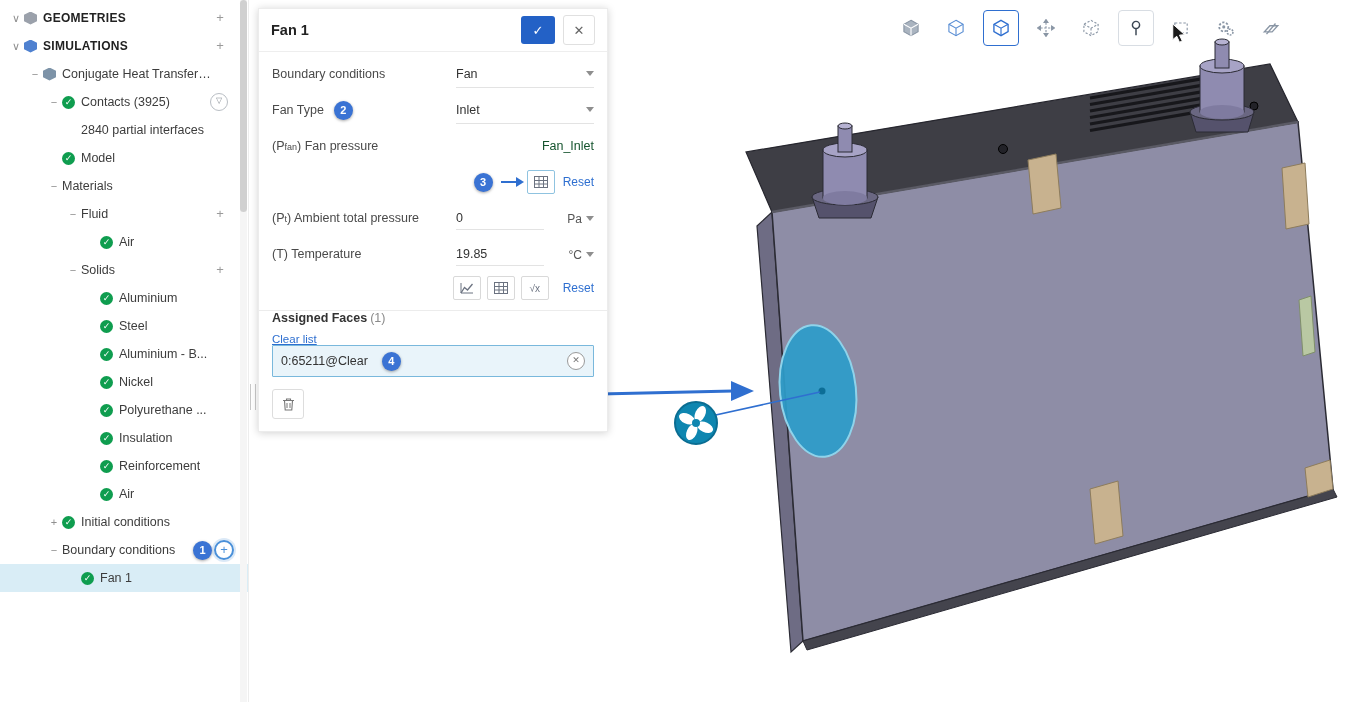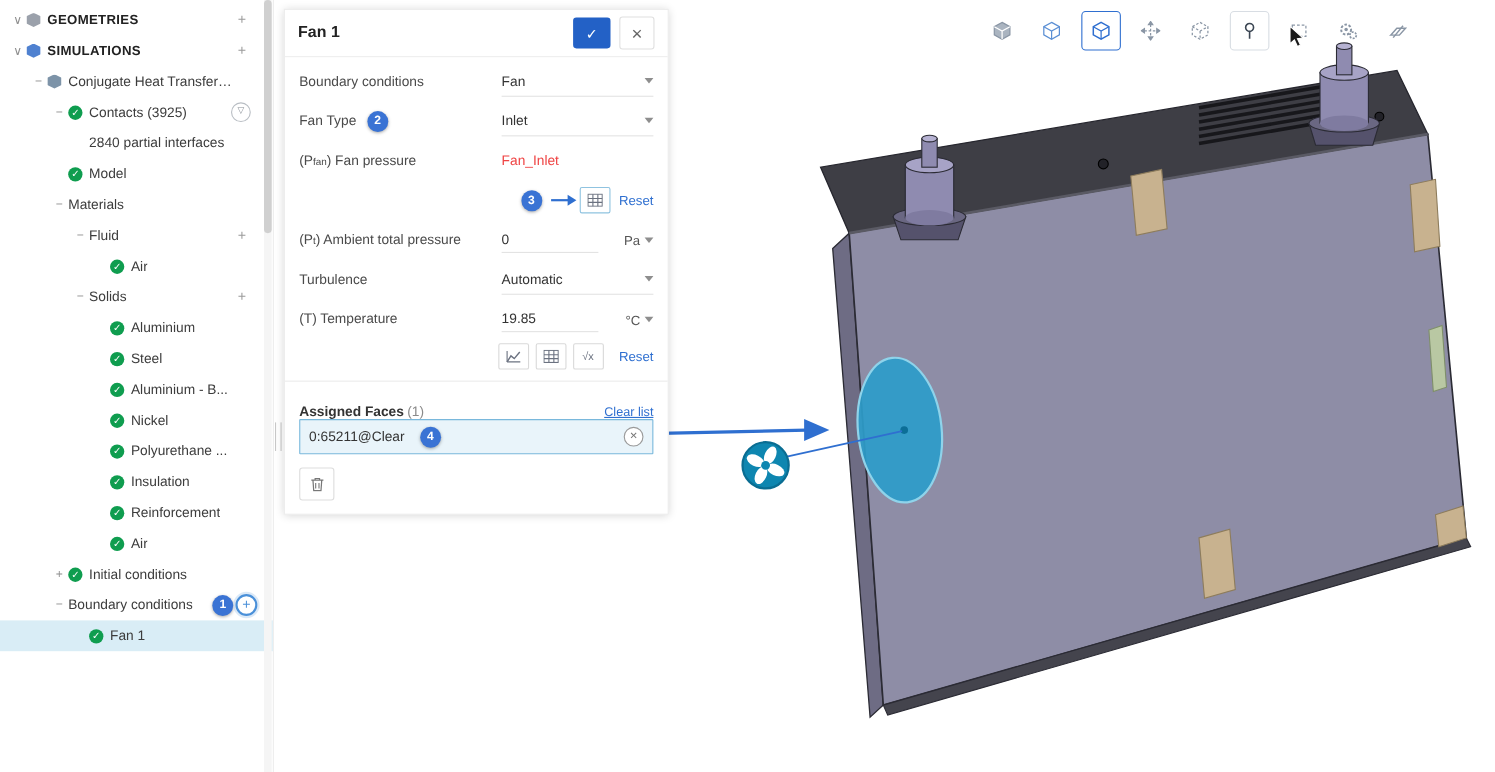--- a/index.html
+++ b/index.html
@@ -38,34 +38,34 @@
   .panel-header{height:42px;display:flex;align-items:center;padding:0 12px;border-bottom:1px solid #eee;}
   .panel-title{font-size:14.5px;font-weight:bold;color:#222;flex:1;}
   .apply-btn{width:34px;height:28px;background:#2361c6;border-radius:3px;color:#fff;font-size:13px;display:flex;align-items:center;justify-content:center;cursor:pointer;}
   .close-btn{width:30px;height:28px;border:1px solid #e0e0e0;border-radius:3px;color:#666;font-size:13px;display:flex;align-items:center;justify-content:center;margin-left:8px;cursor:pointer;}
   .panel-body{padding:4px 13px 12px 13px;}
   .frow{display:flex;align-items:center;justify-content:space-between;min-height:36px;}
   .flabel{font-size:12.5px;color:#4a4a4a;display:flex;align-items:baseline;}
   .flabel sub{font-size:9px;}
   .sel{width:138px;display:flex;justify-content:space-between;align-items:center;border-bottom:1px solid #e3e3e3;height:26px;font-size:12.5px;color:#333;cursor:pointer;}
   .chev{width:0;height:0;border-left:4px solid transparent;border-right:4px solid transparent;border-top:5px solid #8e8e8e;margin-left:4px;}
-  .fvalue{width:138px;font-size:12.5px;color:#ef4444;}
+  .fvalue{width:138px;text-align:right;font-size:12.5px;color:#14532d;}
   .fctrl{width:138px;display:flex;align-items:flex-end;justify-content:space-between;}
   .inp{width:88px;border:none;border-bottom:1px solid #e3e3e3;font-size:12.5px;color:#333;height:22px;padding:0;background:transparent;outline:none;font-family:"Liberation Sans",sans-serif;}
   .unit{display:flex;align-items:center;font-size:12px;color:#555;height:22px;cursor:pointer;}
   .rightset{display:flex;align-items:center;justify-content:flex-end;gap:8px;width:100%;}
   .mini-arrow{width:16px;height:2.5px;background:#2f6fd0;position:relative;margin-right:2px;}
   .mini-arrow::after{content:"";position:absolute;right:-7px;top:-4px;border-left:8px solid #2f6fd0;border-top:5px solid transparent;border-bottom:5px solid transparent;}
   .icon-btn{width:26px;height:22px;border:1px solid #d9d9d9;border-radius:2px;display:flex;align-items:center;justify-content:center;background:#fff;cursor:pointer;color:#6b7280;}
   .icon-btn.blue{border-color:#8fc3e0;}
   .icon-btn .sqrt{font-size:10px;color:#6b7280;}
   .link{color:#2e6fd0;font-size:12px;cursor:pointer;text-decoration:none;}
   .link.u{text-decoration:underline;font-size:11.5px;}
   .divider{border-top:1px solid #ececec;margin:6px -13px 0 -13px;}
-  .af-head{display:flex;align-items:flex-end;justify-content:space-between;height:34px;}
+  .af-head{display:flex;align-items:flex-start;justify-content:space-between;height:34px;flex-direction:column;}
   .af-title{font-size:12.5px;font-weight:bold;color:#333;}
   .af-count{color:#8a8a8a;font-weight:normal;margin-left:3px;}
   .af-box{height:30px;border:1px solid #79b8dc;background:#e9f4fa;display:flex;align-items:center;padding:0 8px;border-radius:1px;}
   .af-value{font-size:12.5px;color:#333;}
   .af-badge{margin-left:14px;}
   .af-remove{margin-left:auto;width:16px;height:16px;border:1px solid #9a9a9a;border-radius:50%;color:#777;font-size:9px;line-height:14px;text-align:center;cursor:pointer;background:#fff;}
   .trash-row{margin-top:12px;}
   .trash-btn{width:30px;height:28px;border:1px solid #ddd;border-radius:3px;display:flex;align-items:center;justify-content:center;background:#fff;cursor:pointer;}
 
   
@@ -396,27 +396,20 @@
         </span>
         <span class="fctrl">
           <input class="inp" value="0" style="">
           <span class="unit">
             <span>Pa</span>
             <span class="chev"></span>
           </span>
         </span>
       </div>
 
-      <div class="frow">
-        <span class="flabel">Turbulence</span>
-        <span class="sel">
-          <span>Automatic</span>
-          <span class="chev"></span>
-        </span>
-      </div>
 
       <div class="frow">
         <span class="flabel">(T) Temperature</span>
         <span class="fctrl">
           <input class="inp" value="19.85" style="">
           <span class="unit">
             <span>°C</span>
             <span class="chev"></span>
           </span>
         </span>

